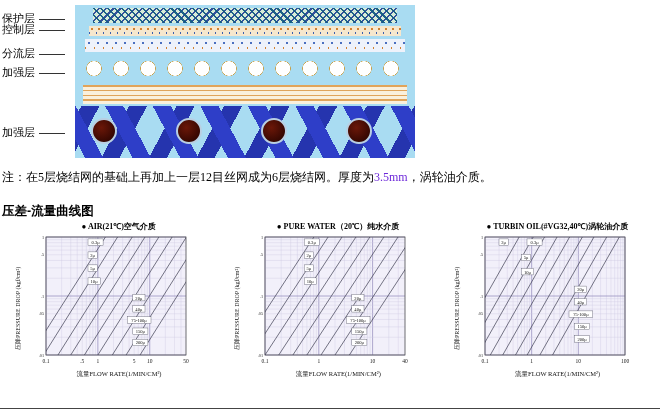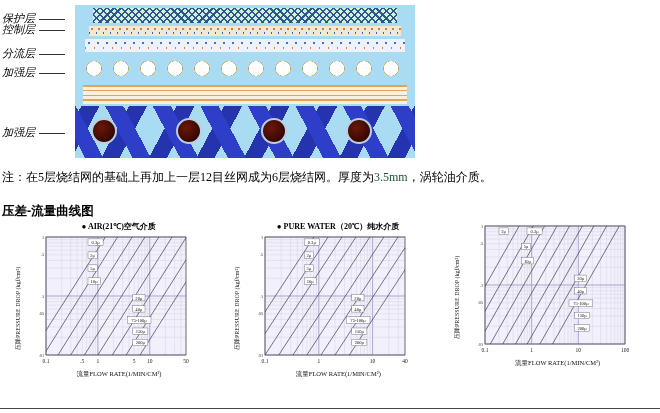--- a/index.html
+++ b/index.html
@@ -4,21 +4,21 @@
 <style>
   html,body{margin:0;padding:0;}
   body{
     width:660px;height:413px;position:relative;overflow:hidden;
     background:#ffffff;
     font-family:"Liberation Serif", serif;
     color:#000;
   }
   
   .diagram{position:absolute;left:0;top:4px;width:420px;height:160px;}
-  .d-label{position:absolute;left:2px;font-size:11px;white-space:nowrap;line-height:14px;font-style:italic;}
+  .d-label{position:absolute;left:2px;font-size:11px;white-space:nowrap;line-height:14px;}
   .d-label .dash{display:inline-block;width:26px;height:1px;background:#333;vertical-align:middle;margin-left:4px;}
   .panel{position:absolute;left:75px;top:1px;width:340px;height:153px;background:#a9dcf2;}
   .band{position:absolute;}
   .band.mesh{left:18px;top:3px;width:304px;height:15px;background-color:#d8ecd8;
     background-image:
       repeating-linear-gradient(45deg, rgba(18,92,130,.95) 0 1.5px, transparent 1.5px 5px),
       repeating-linear-gradient(-45deg, rgba(34,62,150,.9) 0 1.5px, transparent 1.5px 5px);}
   .band.b2{left:14px;top:21px;width:312px;height:10px;background-color:#f6e7cd;
     background-image:
       radial-gradient(circle 1.5px at 3px 3px, #d08030 60%, transparent 65%),
@@ -36,21 +36,21 @@
     background:repeating-linear-gradient(180deg, #e0a45a 0 1.6px, #faf0dc 1.6px 4.8px);}
   .band.b6{left:0;top:101px;width:340px;height:52px;
     background-image:
       repeating-linear-gradient(62deg, transparent 0 9px, #2e3ec8 9px 25px, transparent 25px 42px),
       repeating-linear-gradient(-62deg, transparent 0 9px, #2534ae 9px 25px, transparent 25px 42px);}
   .weave-dot{position:absolute;top:12px;width:26px;height:26px;border-radius:50%;
     background:radial-gradient(circle at 38% 35%, #6b1708, #330702 75%);
     border:2px solid #b9cfe2;box-sizing:border-box;}
   
   .note{position:absolute;left:2px;top:169px;font-size:12px;white-space:nowrap;}
-  .note .hl{color:#14532d;}
+  .note .hl{color:#6d28d9;}
   
   .section-title{position:absolute;left:2px;top:203px;font-size:12.5px;font-weight:bold;
     font-family:Liberation Sans, sans-serif;}
   
   .charts-row{position:absolute;left:6px;top:221px;width:650px;display:flex;gap:8px;}
   .chart-block{position:relative;width:213px;}
   .chart-title{font-size:8px;font-weight:bold;text-align:center;padding-left:14px;white-space:nowrap;line-height:11px;}
   .plot-wrap{position:relative;margin-left:20px;width:172px;}
   .plot-wrap svg{display:block;}
   .ylabel{position:absolute;left:-12px;top:118px;transform:rotate(-90deg);transform-origin:left top;
@@ -272,20 +272,21 @@
           <text x="18" y="6.5" font-size="4.2" text-anchor="end" fill="#222">1</text>
           <text x="18" y="24.260769744174894" font-size="4.2" text-anchor="end" fill="#222">.5</text>
           <text x="18" y="65.5" font-size="4.2" text-anchor="end" fill="#222">.1</text>
           <text x="18" y="83.2607697441749" font-size="4.2" text-anchor="end" fill="#222">.05</text>
           <text x="18" y="124.5" font-size="4.2" text-anchor="end" fill="#222">.01</text>
         </svg>
       <div class="xlabel">流量FLOW RATE(1/MIN/CM²)</div>
     </div>
   </div>
   <div class="chart-block">
+    <div class="chart-title">● TURBIN OIL(#VG32,40℃)涡轮油介质</div>
     <div class="plot-wrap">
       <div class="ylabel">压降PRESSURE DROP (kgf/cm²)</div>
       <svg width="172" height="144" viewBox="0 0 172 144">
           <rect x="20" y="5" width="140" height="118" fill="#f2f0fa"></rect>
           <line x1="20" y1="5" x2="20" y2="123" stroke="#9b93c0" stroke-width="0.8"></line>
           <line x1="34.04806646431913" y1="5" x2="34.04806646431913" y2="123" stroke="#cfc9e4" stroke-width="0.4"></line>
           <line x1="42.265658553584245" y1="5" x2="42.265658553584245" y2="123" stroke="#cfc9e4" stroke-width="0.4"></line>
           <line x1="48.09613292863824" y1="5" x2="48.09613292863824" y2="123" stroke="#cfc9e4" stroke-width="0.4"></line>
           <line x1="52.61860020234755" y1="5" x2="52.61860020234755" y2="123" stroke="#cfc9e4" stroke-width="0.4"></line>
           <line x1="56.31372501790337" y1="5" x2="56.31372501790337" y2="123" stroke="#cfc9e4" stroke-width="0.4"></line>

